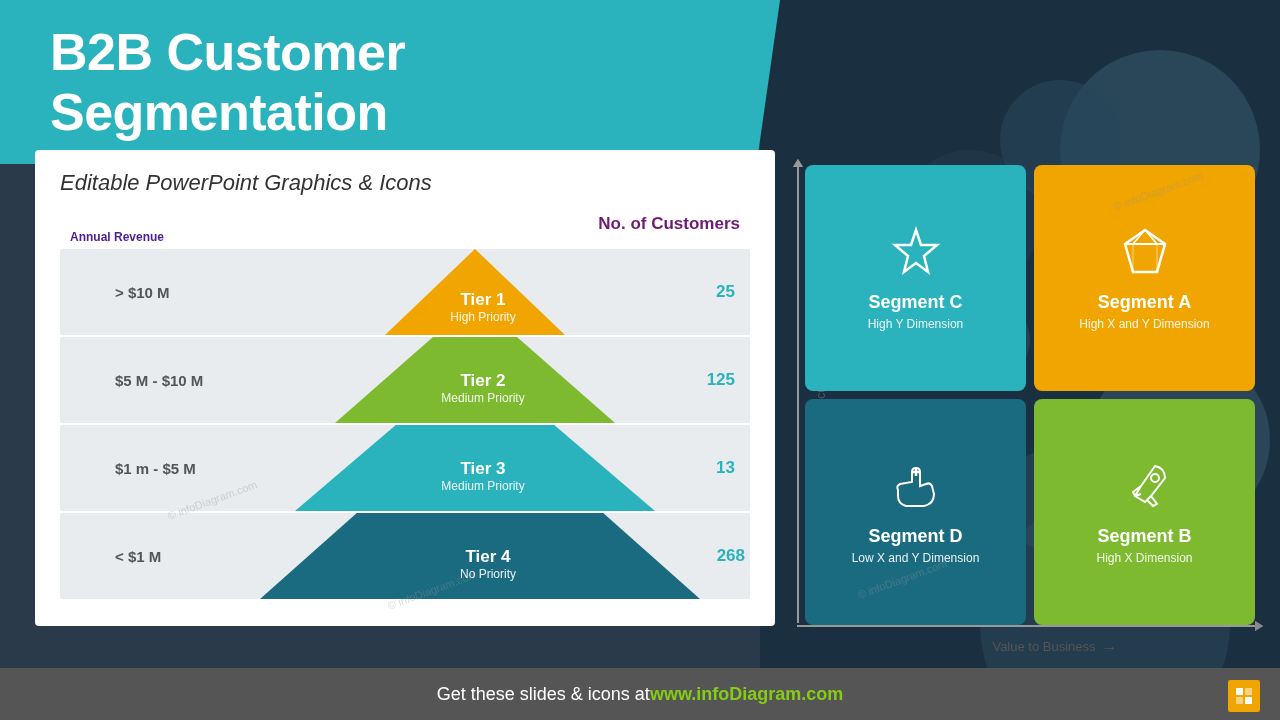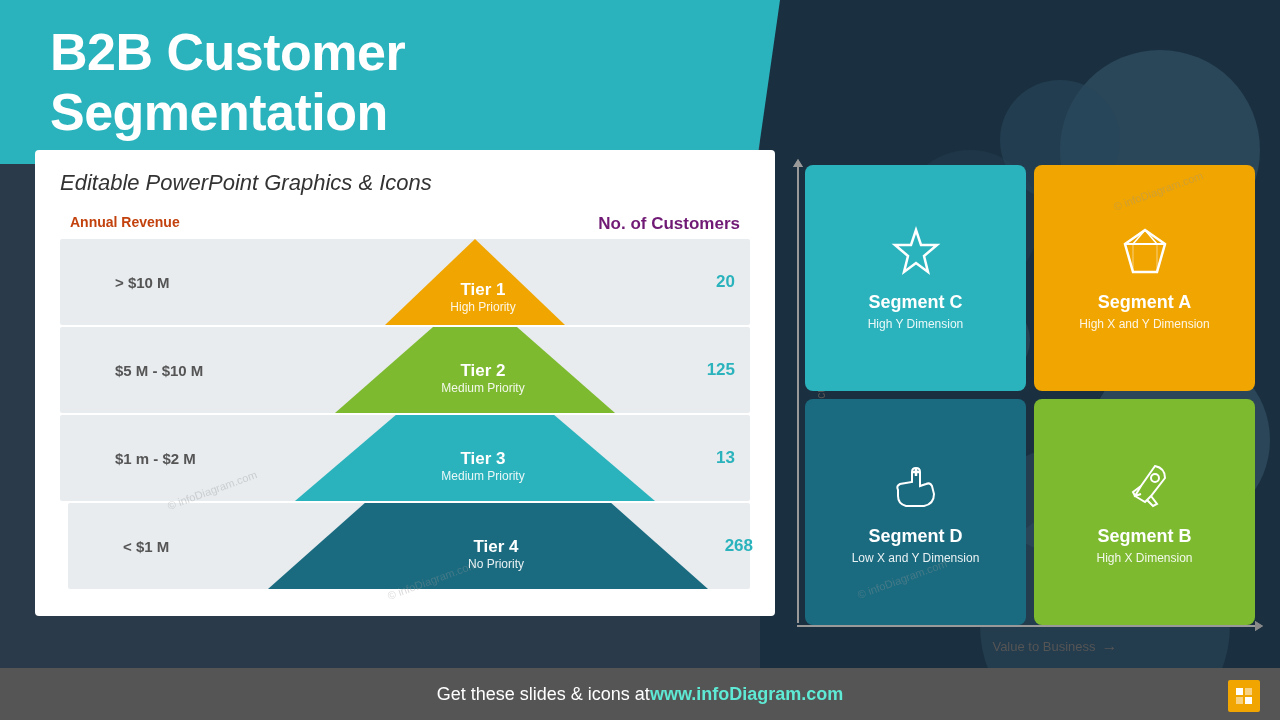--- a/index.html
+++ b/index.html
@@ -68,23 +68,24 @@
       font-style: italic;
     }
 
     .axis-labels {
       display: flex;
       justify-content: space-between;
       margin-bottom: 5px;
       padding: 0 10px;
     }
     .axis-label-left {
-      font-size: 14px;
-      font-weight: 700;
-      color: #c2410c;
+      font-size: 12px;
+      font-weight: 700;
+      color: #4c1d95;
+      margin-top: 16px;
     }
     .axis-label-right {
       font-size: 17px;
       font-weight: 700;
       color: #701a75;
     }
 
     
     .pyramid-container {
       position: relative;
@@ -280,21 +281,21 @@
       background: #555;
       display: flex;
       align-items: center;
       justify-content: center;
     }
     .footer-text {
       color: white;
       font-size: 18px;
     }
     .footer-link {
-      color: #5eead4;
+      color: #84cc16;
       font-size: 18px;
       font-weight: 600;
     }
     .footer-icon {
       position: absolute;
       right: 20px;
       bottom: 8px;
       width: 32px;
       height: 32px;
       background: #f0a500;
@@ -348,48 +349,48 @@
 
       <div class="tier-row" style="background:#e8ecef;">
         <div class="tier-label-left">&gt; $10 M</div>
         <div class="tier-center">
           <div class="tier1-shape"></div>
           <div class="tier-text-overlay">
             <span class="tier-name" style="color:white; font-size:17px; font-weight:700; position:relative; z-index:2; margin-top:30px;">Tier 1</span>
             <span class="tier-priority" style="color:white; font-size:12px; position:relative; z-index:2;">High Priority</span>
           </div>
         </div>
-        <div class="tier-label-right">20</div>
+        <div class="tier-label-right">25</div>
       </div>
 
       <div class="tier-row" style="background:#e8ecef;">
         <div class="tier-label-left">$5 M - $10 M</div>
         <div class="tier-center">
           <div class="tier2-shape"></div>
           <div class="tier-text-overlay">
             <span class="tier-name" style="color:white; font-size:17px; font-weight:700; position:relative; z-index:2; margin-top:15px;">Tier 2</span>
             <span class="tier-priority" style="color:white; font-size:12px; position:relative; z-index:2;">Medium Priority</span>
           </div>
         </div>
         <div class="tier-label-right">125</div>
       </div>
 
       <div class="tier-row" style="background:#e8ecef;">
-        <div class="tier-label-left">$1 m - $2 M</div>
+        <div class="tier-label-left">$1 m - $5 M</div>
         <div class="tier-center">
           <div class="tier3-shape"></div>
           <div class="tier-text-overlay">
             <span class="tier-name" style="color:white; font-size:17px; font-weight:700; position:relative; z-index:2; margin-top:15px;">Tier 3</span>
             <span class="tier-priority" style="color:white; font-size:12px; position:relative; z-index:2;">Medium Priority</span>
           </div>
         </div>
         <div class="tier-label-right">13</div>
       </div>
 
-      <div class="tier-row" style="background:#e8ecef;margin-left:8px;">
+      <div class="tier-row" style="background:#e8ecef;">
         <div class="tier-label-left">&lt; $1 M</div>
         <div class="tier-center">
           <div class="tier4-shape"></div>
           <div class="tier-text-overlay">
             <span class="tier-name" style="color:white; font-size:17px; font-weight:700; position:relative; z-index:2; margin-top:15px;">Tier 4</span>
             <span class="tier-priority" style="color:white; font-size:12px; position:relative; z-index:2;">No Priority</span>
           </div>
         </div>
         <div class="tier-label-right">268</div>
       </div>

